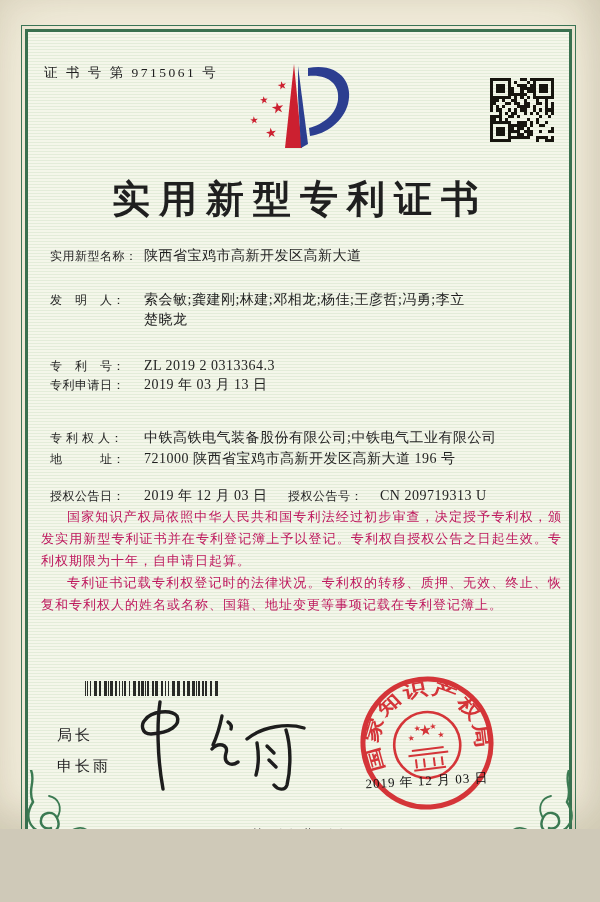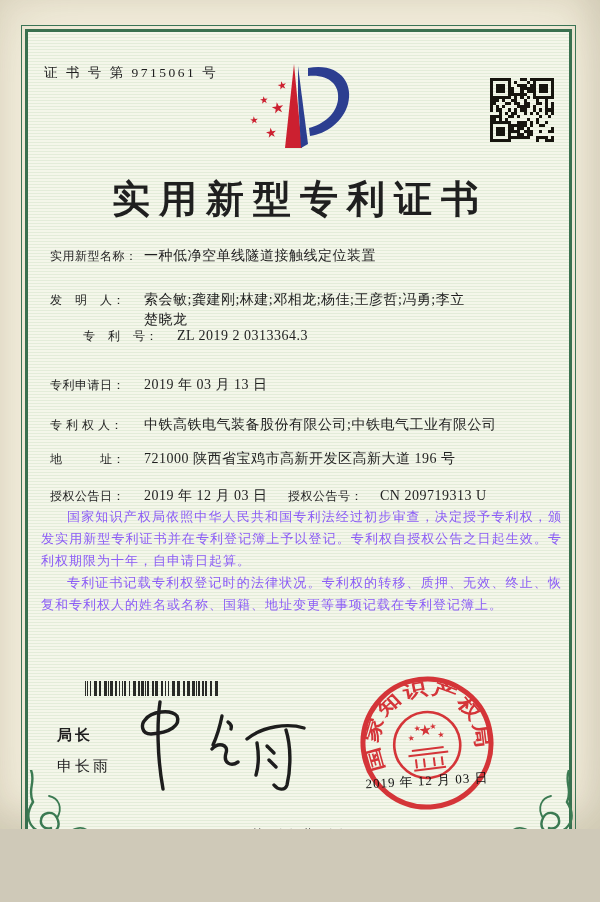--- a/index.html
+++ b/index.html
@@ -19,21 +19,21 @@
   }
   .content{position:absolute;inset:0;}
   .abs{position:absolute;}
   .cert-no{left:44px;top:64px;font-size:13.5px;letter-spacing:2.5px;}
   .title{left:0;top:174px;width:100%;text-align:center;font-size:38px;font-weight:bold;letter-spacing:9px;}
   .row{left:50px;width:512px;display:flex;align-items:flex-start;font-size:14px;line-height:20px;}
   .lbl{flex:0 0 94px;font-size:12px;letter-spacing:.5px;white-space:nowrap;}
   .val{flex:1;font-size:14px;letter-spacing:.5px;}
   .pair2{position:absolute;left:238px;top:0;display:flex;}
   .pair2 .lbl{flex:0 0 92px;}
-  .para{left:41px;width:521px;font-size:13px;line-height:22px;letter-spacing:1px;text-align:justify;text-indent:2em;color:#8b5cf6;}
+  .para{left:41px;width:521px;font-size:13px;line-height:22px;letter-spacing:1px;text-align:justify;text-indent:2em;color:#be185d;}
   .director{left:57px;font-size:15px;letter-spacing:3px;}
   .seal-date{left:352px;top:772px;width:150px;text-align:center;font-size:13px;letter-spacing:1px;color:#111;transform:rotate(-3deg);}
   .pageinfo{left:0;top:826px;width:100%;text-align:center;font-size:12px;letter-spacing:1px;border-radius:8px;}
   .footer{left:0;top:857px;width:100%;text-align:center;font-size:12.5px;letter-spacing:3px;color:#15803d;}
   svg{display:block;}
 </style>
 </head>
 <body>
 
 <div class="photo">
@@ -304,42 +304,42 @@
           <rect x="18" y="20" width="1" height="1" fill="#17150f"></rect>
           <rect x="19" y="20" width="1" height="1" fill="#17150f"></rect>
           <rect x="20" y="20" width="1" height="1" fill="#17150f"></rect>
         </svg>
     </div>
 
     <div class="abs title">实用新型专利证书</div>
 
     <div class="abs row" style="top:246px;">
       <span class="lbl">实用新型名称：</span>
-      <span class="val">一种低净空单线隧道接触线定位装置</span>
+      <span class="val">陕西省宝鸡市高新开发区高新大道</span>
     </div>
 
     <div class="abs row" style="top:290px;">
       <span class="lbl">发　明　人：</span>
       <span class="val">
         <span style="display:block;">索会敏;龚建刚;林建;邓相龙;杨佳;王彦哲;冯勇;李立</span>
         <span style="display:block;">楚晓龙</span>
       </span>
     </div>
 
-    <div class="abs row" style="top:326px;margin-left:33px;">
+    <div class="abs row" style="top:356px;">
       <span class="lbl">专　利　号：</span>
       <span class="val">ZL 2019 2 0313364.3</span>
     </div>
 
     <div class="abs row" style="top:375px;">
       <span class="lbl">专利申请日：</span>
       <span class="val">2019 年 03 月 13 日</span>
     </div>
 
-    <div class="abs row" style="top:415px;align-items:flex-end;">
+    <div class="abs row" style="top:428px;align-items:flex-end;">
       <span class="lbl">专 利 权 人：</span>
       <span class="val">中铁高铁电气装备股份有限公司;中铁电气工业有限公司</span>
     </div>
 
     <div class="abs row" style="top:449px;">
       <span class="lbl">地　　　址：</span>
       <span class="val">721000 陕西省宝鸡市高新开发区高新大道 196 号</span>
     </div>
 
     <div class="abs row" style="top:486px;position:absolute;">
@@ -386,21 +386,21 @@
           <rect x="107" y="0" width="3" height="15" fill="#2a2a28"></rect>
           <rect x="111" y="0" width="1" height="15" fill="#2a2a28"></rect>
           <rect x="113" y="0" width="2" height="15" fill="#2a2a28"></rect>
           <rect x="117" y="0" width="2" height="15" fill="#2a2a28"></rect>
           <rect x="120" y="0" width="2" height="15" fill="#2a2a28"></rect>
           <rect x="125" y="0" width="2" height="15" fill="#2a2a28"></rect>
           <rect x="130" y="0" width="3" height="15" fill="#2a2a28"></rect>
         </svg>
     </div>
 
-    <div class="abs director" style="top:726px;font-weight:bold;">局长</div>
+    <div class="abs director" style="top:726px;">局长</div>
     <div class="abs director" style="top:757px;">申长雨</div>
 
     <div class="abs" style="left:118px;top:686px;">
       <svg width="190" height="110" viewBox="0 0 190 110" fill="none" stroke="#1d1d1d" stroke-width="3.4" stroke-linecap="round">
         <path d="M42,16 C39,36 39,70 45,103"></path>
         <path d="M27,34 C33,25 53,23 59,30 C63,39 52,47 33,48 C23,48 23,38 27,34"></path>
         <path d="M104,30 C102,40 99,50 95,59"></path>
         <path d="M94,63 C100,56 111,58 108,67 C105,77 113,81 120,76"></path>
         <path d="M110,36 C113,38 114,40 113,43"></path>
         <path d="M129,53 C145,40 170,37 186,42"></path>

